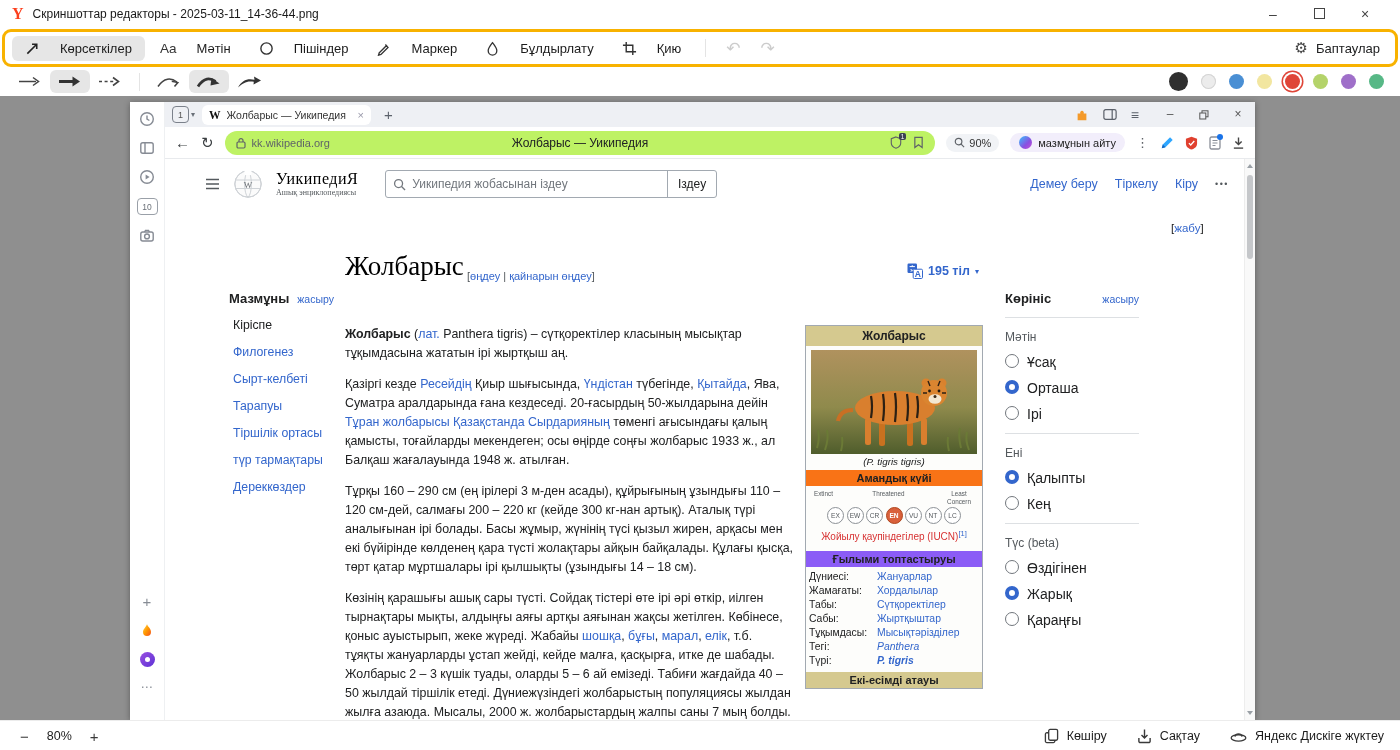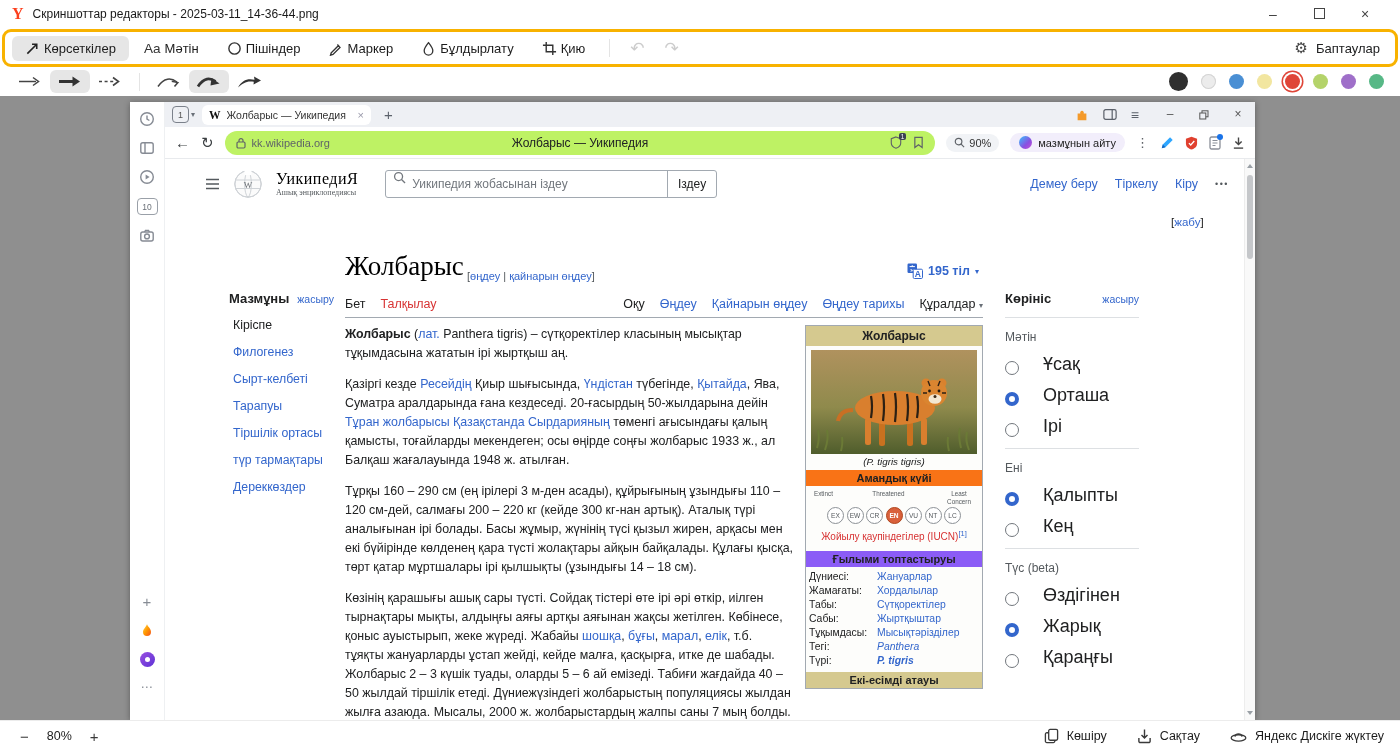--- a/index.html
+++ b/index.html
@@ -11,21 +11,21 @@
   .titlebar{height:28px;display:flex;align-items:center;padding:0 12px;gap:9px;background:#fff;}
   .ylogo{color:#fc3f1d;font-weight:bold;font-size:16px;line-height:1;font-family:"Liberation Serif","DejaVu Serif",serif;}
   .titlebar .ttl{font-size:12px;color:#1a1a1a;}
   .winctrl{margin-left:auto;display:flex;align-items:center;gap:0;}
   .winctrl .wbtn{width:46px;text-align:center;font-size:14px;color:#444;}
   .sq{display:inline-block;width:9px;height:9px;border:1.2px solid #444;}
 
   
   .toolbar-wrap{margin:1px 2px 0;border:3px solid #f8b200;border-radius:9px;background:#fff;}
   .toolbar{height:32px;display:flex;align-items:center;padding:0 7px;gap:2px;}
-  .tool{display:flex;align-items:center;gap:4px;padding:5px 13px;border-radius:6px;font-size:13px;color:#1c1c1c;cursor:default;text-align:center;}
+  .tool{display:flex;align-items:center;gap:20px;padding:5px 13px;border-radius:6px;font-size:13px;color:#1c1c1c;cursor:default;text-align:center;}
   .tool.selected{background:#e6e6e6;}
   .aa{font-size:13.5px;color:#333;}
   .vsep{width:1px;height:18px;background:#e4e4e4;margin:0 9px;}
   .histbtn{padding:2px 9px;font-size:17px;color:#cccccc;}
   .settings{margin-left:auto;display:flex;align-items:center;gap:8px;font-size:13px;padding-right:8px;}
   .gear{font-size:15px;color:#444;}
 
   
   .subtoolbar{height:29px;display:flex;align-items:center;padding:0 10px;background:#fff;}
   .arrowbtn{width:40px;height:23px;display:flex;align-items:center;justify-content:center;border-radius:6px;}
@@ -94,34 +94,34 @@
   .wikipage{flex:1;position:relative;background:#fff;overflow:hidden;font-size:12.4px;}
   .blue{color:#3366cc;}
   .redlink{color:#d73333;}
 
   .wk-header{position:absolute;top:0;left:0;right:10px;height:50px;display:flex;align-items:center;
              padding:0 16px 0 40px;gap:13px;}
   .burger{color:#54595d;}
   .wordmark{line-height:1;}
   .wordmark .wm1{font-size:16px;color:#000;letter-spacing:.5px;}
   .wordmark .wm2{font-size:8px;color:#54595d;margin-top:2px;}
-  .searchbox{display:flex;border:1px solid #a2a9b1;border-radius:3px;height:26px;
+  .searchbox{display:flex;align-items:center;border:1px solid #a2a9b1;border-radius:3px;height:26px;
              width:330px;margin-left:14px;background:#fff;}
   .searchbox input{border:0;outline:0;flex:1;font-size:12px;padding:0 6px;color:#202122;
                    font-family:"Liberation Sans","DejaVu Sans",sans-serif;background:transparent;}
   .searchbox input::placeholder{color:#72777d;}
   .searchbox .sbtn{border-left:1px solid #a2a9b1;padding:0 10px;font-size:12px;color:#202122;
                    height:100%;display:flex;align-items:center;}
   .sicon{margin-left:7px;}
   .hlinks{margin-left:auto;display:flex;align-items:center;gap:17px;font-size:12.5px;}
   .moredots{color:#54595d;font-size:9px;letter-spacing:1.5px;}
 
   .wk-banner{position:absolute;top:56px;left:180px;width:660px;height:30px;border:1px solid #9fc7ef;
              border-radius:7px;display:flex;align-items:center;justify-content:center;gap:6px;font-size:12px;background:#fff;}
-  .banner-close{position:absolute;top:57px;left:1006px;font-size:11.5px;color:#202122;}
+  .banner-close{position:absolute;top:63px;left:1006px;font-size:11.5px;color:#202122;}
   .banner-close a{color:#3366cc;}
 
   .wk-title{position:absolute;top:92px;left:180px;font-family:"Liberation Serif","DejaVu Serif",serif;
             font-size:27px;color:#000;}
   .wk-editlinks{position:absolute;top:111px;left:302px;font-size:11px;color:#54595d;}
   .wk-lang{position:absolute;top:104px;left:742px;display:flex;align-items:center;gap:5px;
            color:#3366cc;font-weight:bold;font-size:12.5px;}
   .wk-tabs{position:absolute;top:124px;left:180px;width:638px;height:28px;border-bottom:1px solid #a2a9b1;
            display:flex;align-items:flex-end;font-size:12.5px;gap:15px;padding-bottom:6px;}
   .wk-tabs .grp-r{margin-left:auto;display:flex;gap:15px;align-items:flex-end;}
@@ -135,21 +135,21 @@
   .wk-toc li{margin:0 0 8px;font-size:12.3px;line-height:11px;padding:4px 0 4px 4px;}
   .wk-toc li.cur{color:#202122;}
   .wk-toc li a{color:#3366cc;text-decoration:none;}
 
   .wk-app{position:absolute;top:132px;left:840px;width:134px;}
   .app-head{display:flex;align-items:baseline;}
   .app-head .h{font-weight:bold;font-size:13px;color:#202122;}
   .app-head .hide{margin-left:auto;font-size:10.5px;color:#3366cc;}
   .app-div{border-top:1px solid #dde0e3;margin:11px 0 0;}
   .app-label{margin:12px 0 2px;color:#54595d;font-size:12px;}
-  .opt{display:flex;align-items:flex-end;gap:24px;margin:10px 0;font-size:18px;color:#202122;}
+  .opt{display:flex;align-items:flex-start;gap:8px;margin:10px 0;font-size:14px;color:#202122;}
   .radio{width:14px;height:14px;border-radius:50%;border:1.5px solid #72777d;box-sizing:border-box;flex:none;background:#fff;}
   .radio.checked{border:4.6px solid #36c;}
 
   .wk-body{position:absolute;top:166px;left:180px;width:448px;line-height:19px;color:#202122;}
   .wk-body p{margin:0 0 12px;}
   .seg-b{font-weight:bold;}
   .seg-i{}
   .seg-l{color:#3366cc;}
 
   
@@ -473,31 +473,20 @@
           <svg width="16" height="16" viewBox="0 0 16 16">
               <rect x="0.5" y="0.5" width="9.5" height="9.5" rx="1.2" fill="#36c"></rect>
               <path d="M2.6 3.6 h5.3 M5.25 2.2 v1.4 M3.6 6 q1.6 2.2 3.3 2.2 M6.9 6 q-1.6 2.2 -3.3 2.2" stroke="#fff" stroke-width="1" fill="none"></path>
               <rect x="6.2" y="6.2" width="9.3" height="9.3" rx="1.2" fill="#fff" stroke="#36c"></rect>
               <text x="10.9" y="13.6" font-size="8.5" text-anchor="middle" fill="#36c" font-family="Liberation Sans, sans-serif">A</text>
             </svg>
           <span>195 тіл</span>
           <span class="chev" style="color:#36c;">▾</span>
         </div>
 
-        <div class="wk-tabs">
-          <span class="t-dark">Бет</span>
-          <a class="redlink">Талқылау</a>
-          <span class="grp-r">
-            <span class="t-dark">Оқу</span>
-            <a class="blue">Өңдеу</a>
-            <a class="blue">Қайнарын өңдеу</a>
-            <a class="blue">Өңдеу тарихы</a>
-            <span class="t-dark"><span>Құралдар</span> <span class="chev">▾</span></span>
-          </span>
-        </div>
 
         <div class="wk-toc">
           <div class="toc-head">
             <span class="h">Мазмұны</span>
             <a class="hide">жасыру</a>
           </div>
           <ul>
             <li class="cur">Кіріспе</li>
             <li><a>Филогенез</a></li>
             <li><a>Сырт-келбеті</a></li>

